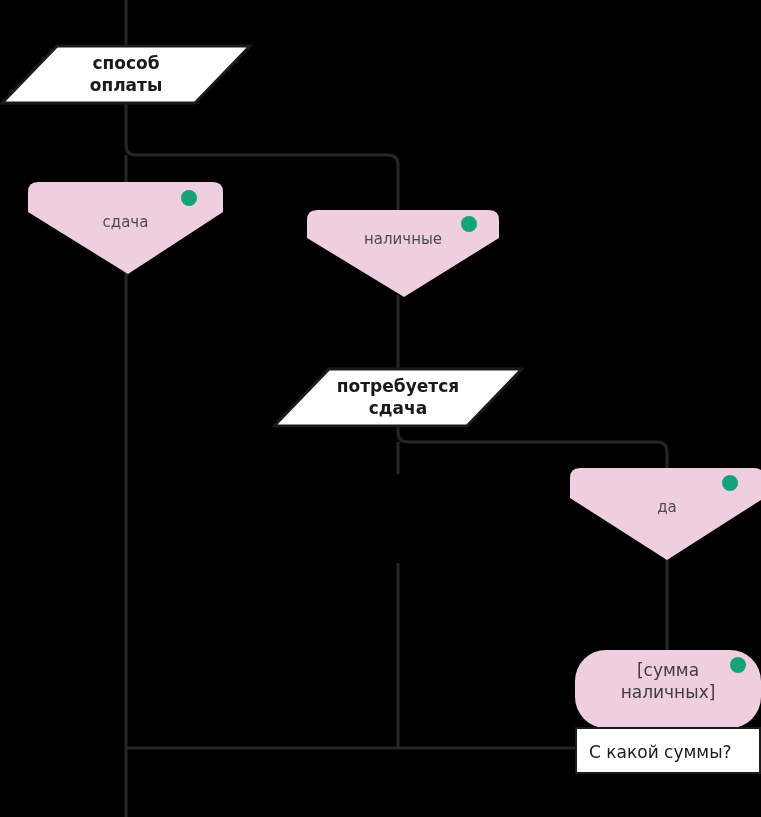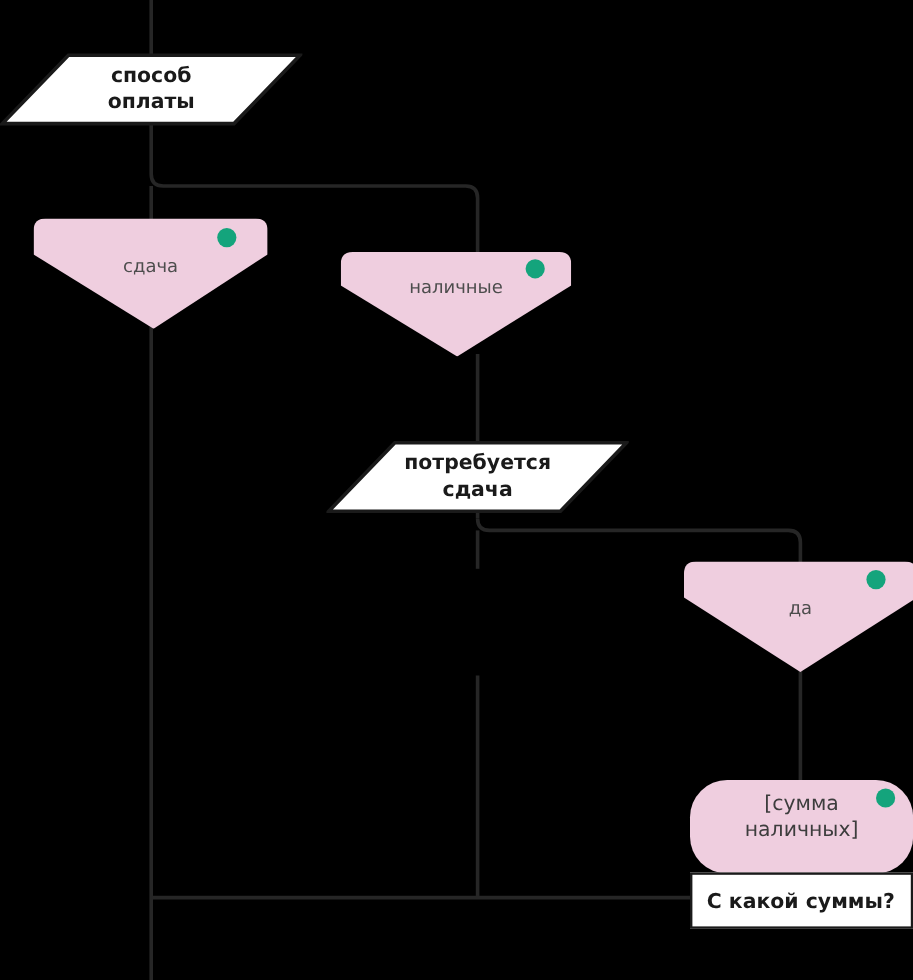--- a/index.html
+++ b/index.html
@@ -143,21 +143,21 @@
   </div>
 
   <div class="branch" style="left:28px; top:182px; width:195px; height:92px;">
     <svg width="195" height="92" viewBox="0 0 195 92">
       <path d="M10,0 H185 Q195,0 195,10 V30 L100,92 L0,30 V10 Q0,0 10,0 Z" fill="#efcedf"></path>
     </svg>
     <div class="node-label" style="top:31px;">сдача</div>
     <div class="dot" style="left:153px; top:8px;"></div>
   </div>
 
-  <div class="branch" style="left:284px; top:210px; width:192px; height:87px;text-decoration:underline;">
+  <div class="branch" style="left:307px; top:210px; width:192px; height:87px;text-decoration:underline;">
     <svg width="192" height="87" viewBox="0 0 192 87">
       <path d="M10,0 H182 Q192,0 192,10 V28 L97,87 L0,28 V10 Q0,0 10,0 Z" fill="#efcedf"></path>
     </svg>
     <div class="node-label" style="top:20px;">наличные</div>
     <div class="dot" style="left:154px; top:6px;"></div>
   </div>
 
   <div class="para-wrap" style="left:272px; top:367px; width:252px; height:61px;">
     <svg width="252" height="61" viewBox="0 0 252 61">
       <polygon points="57,2 250,2 195,59 2,59" fill="#ffffff" stroke="#1a1a1a" stroke-width="3" stroke-linejoin="miter"></polygon>
@@ -174,17 +174,17 @@
     <div class="node-label" style="top:30px;">да</div>
     <div class="dot" style="left:152px; top:7px;"></div>
   </div>
 
   <div class="rect-pink" style="left:575px; top:650px; width:186px; height:78px;">
     <div class="node-label" style="top:9px;">[сумма
 наличных]</div>
     <div class="dot" style="left:155px; top:7px;"></div>
   </div>
 
-  <div class="rect-white" style="left:575px; top:727px; width:186px; height:47px;font-weight:bold;">
+  <div class="rect-white" style="left:575px; top:727px; width:186px; height:47px;">
     <div class="node-label" style="top:12px; left:12px; right:6px;">С какой суммы?</div>
   </div>
 
 </div>
 
 </body></html>

